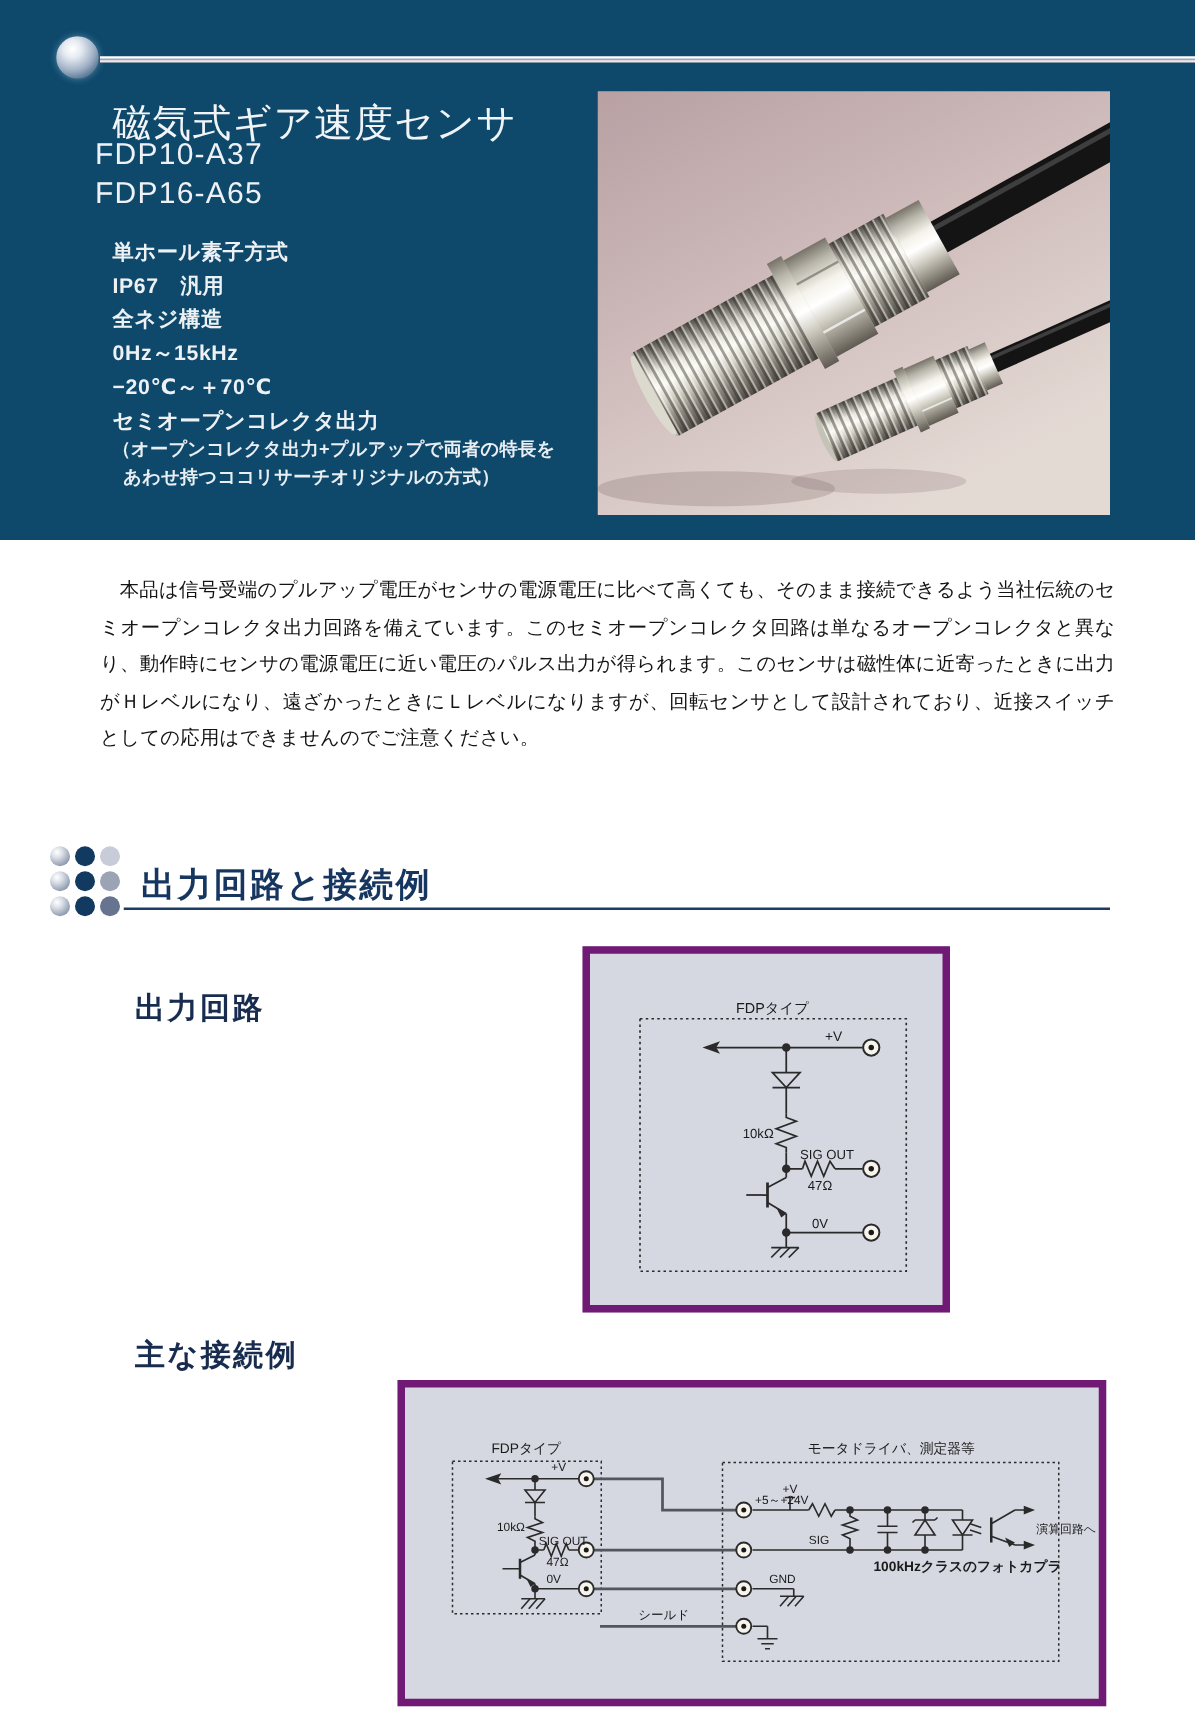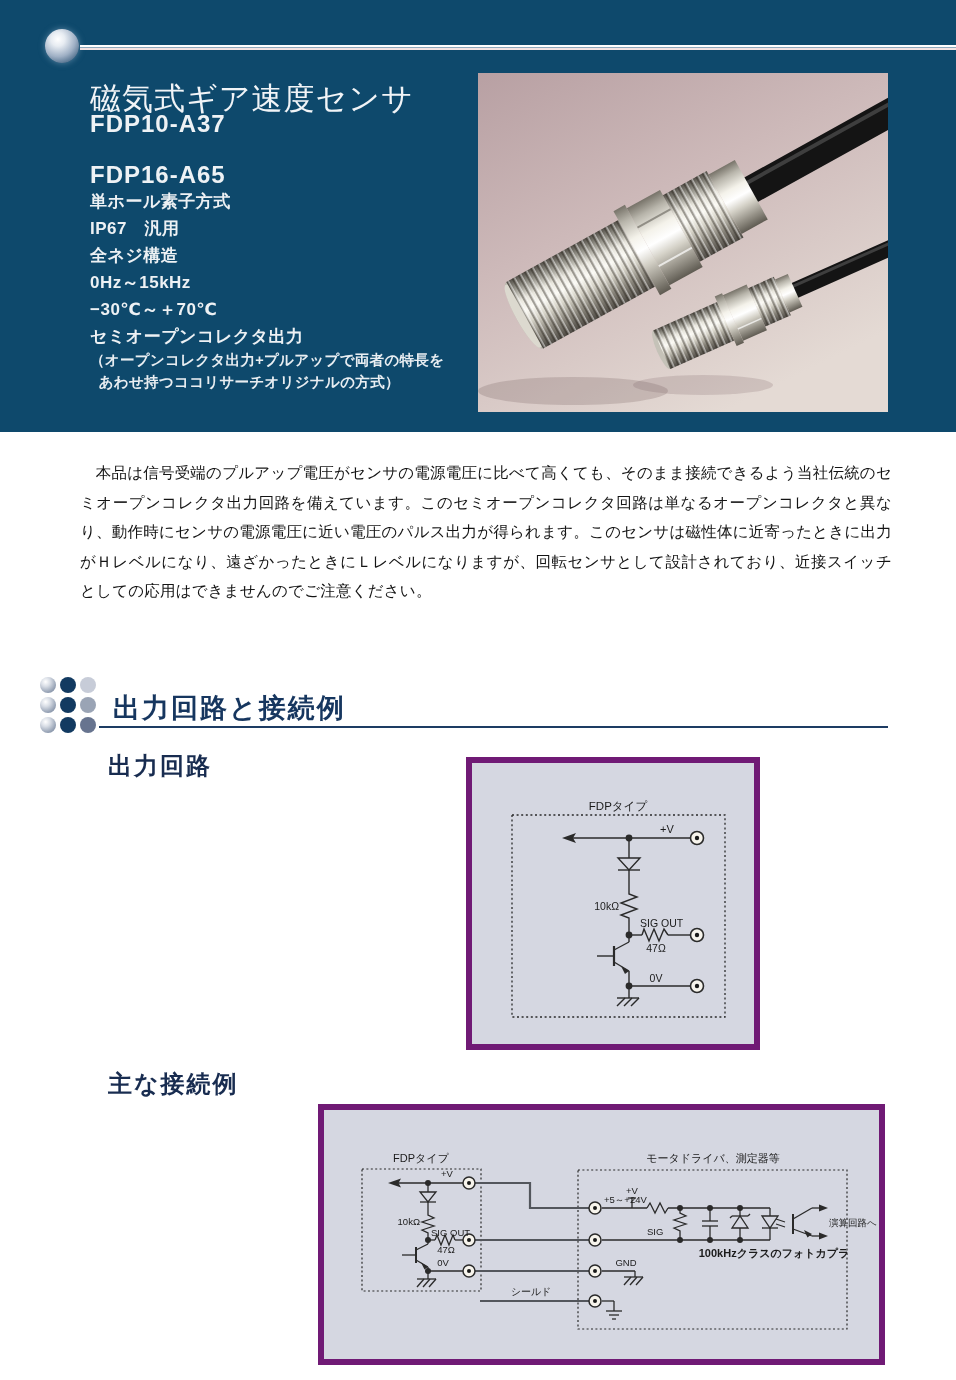--- a/index.html
+++ b/index.html
@@ -9,22 +9,22 @@
   
   .hero{position:absolute;left:0;top:0;width:956px;height:432px;background:#0e496c;}
   .sphere{position:absolute;left:45px;top:29px;width:34px;height:34px;border-radius:50%;
           background:radial-gradient(circle at 38% 30%, #ffffff 0%, #e7ecf2 22%, #9fb0c5 55%, #5d7location?%;, #5d7a96 76%, #44607e 100%);
           background:radial-gradient(circle at 38% 30%, #ffffff 0%, #e7ecf2 22%, #9fb0c5 55%, #5d7a96 76%, #44607e 100%);
           box-shadow:0 0 6px rgba(160,190,215,.5);}
   .hero-line{position:absolute;left:80px;top:45px;width:876px;height:5px;
           background:linear-gradient(#ffffff 0 30%, #8fa9bd 42% 58%, #f4e3e2 70% 100%);}
   .hero-title{position:absolute;left:90px;top:78px;margin:0;color:#f1f4f7;font-size:31px;
           font-weight:normal;letter-spacing:1px;}
-  .hero-model{position:absolute;left:90px;color:#eef2f5;font-size:24px;font-weight:bold;letter-spacing:1px;}
-  .m1{top:110px;} .m2{top:141px;margin-top:20px;}
+  .hero-model{position:absolute;left:76px;color:#eef2f5;font-size:24px;font-weight:normal;letter-spacing:1px;}
+  .m1{top:110px;} .m2{top:141px;}
   .spec-list{position:absolute;left:90px;top:188px;margin:0;padding:0;list-style:none;
           color:#edf1f4;font-size:17px;line-height:27px;font-weight:bold;letter-spacing:.5px;}
   .hero-note{position:absolute;left:90px;top:349px;color:#e9eef2;font-size:14.5px;line-height:22px;
           font-weight:bold;letter-spacing:.3px;white-space:pre;}
 
   
   .photo{position:absolute;left:478px;top:73px;width:410px;height:339px;margin:0;
          box-shadow:inset 0 0 0 1px rgba(255,255,255,.35);}
   .photo svg{display:block;}
 
@@ -40,21 +40,21 @@
   .dot{width:16px;height:16px;border-radius:50%;}
   .dot.s{background:radial-gradient(circle at 35% 30%, #ffffff 0%, #d9dee6 30%, #95a1b4 70%, #6c7b95 100%);}
   .dot.n{background:#123a61;}
   .dot.g1{background:#c7ccd8;} .dot.g2{background:#9aa4b5;} .dot.g3{background:#67748f;}
   .sec-title{position:absolute;left:112px;top:14px;margin:1px;color:#16365f;font-size:27px;
         font-weight:bold;letter-spacing:2px;}
   .sec-rule{position:absolute;left:99px;top:51px;width:789px;height:2px;background:#1d3c63;}
 
   .sub-title{position:absolute;left:108px;margin:0;color:#182c50;font-size:24px;
         font-weight:bold;letter-spacing:2px;}
-  .sub1{top:750px;text-align:right;} .sub2{top:1068px;}
+  .sub1{top:790px;text-align:right;} .sub2{top:1068px;}
 
   
   .panel{position:absolute;background:#d5d7e1;border:6px solid #701a75;box-sizing:border-box;}
   .panel1{left:466px;top:757px;width:294px;height:293px;}
   .panel2{left:318px;top:1104px;width:567px;height:261px;}
   .panel svg{display:block;}
   .ctxt{fill:#1b1b1b;font-family:"Liberation Sans","DejaVu Sans",sans-serif;}
 </style>
 </head>
 <body>
@@ -65,21 +65,21 @@
     <div class="sphere"></div>
     <div class="hero-line"></div>
     <h1 class="hero-title">磁気式ギア速度センサ</h1>
     <div class="hero-model m1">FDP10-A37</div>
     <div class="hero-model m2">FDP16-A65</div>
     <ul class="spec-list">
       <li>単ホール素子方式</li>
       <li>IP67　汎用</li>
       <li>全ネジ構造</li>
       <li>0Hz～15kHz</li>
-      <li>−30℃～＋70℃</li>
+      <li>−20℃～＋70℃</li>
       <li>セミオープンコレクタ出力</li>
     </ul>
     <div class="hero-note">（オープンコレクタ出力+プルアップで両者の特長を
   あわせ持つココリサーチオリジナルの方式）</div>
 
     <figure class="photo">
       <svg width="410" height="339" viewBox="0 0 410 339">
         <defs>
           <linearGradient id="pbg" x1="0" y1="0" x2="0.6" y2="1">
             <stop offset="0" stop-color="#b8a0a3"></stop>

